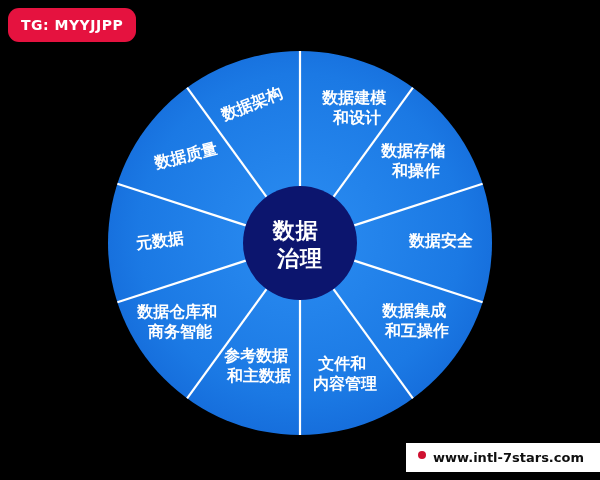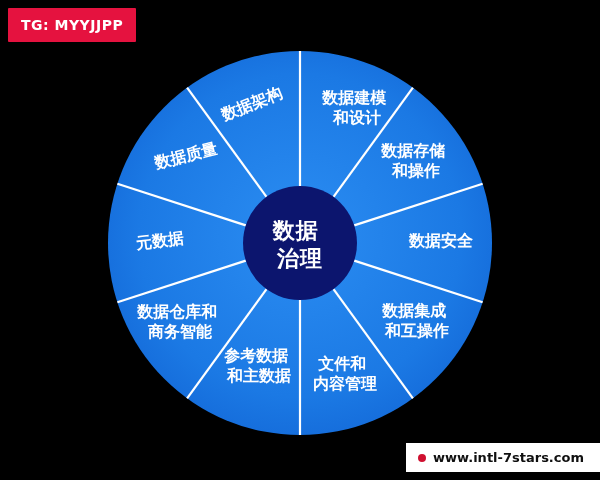--- a/index.html
+++ b/index.html
@@ -3,26 +3,26 @@
 <meta charset="utf-8">
 <style>
   html,body{margin:0;padding:0;background:#000;}
   .stage{
     position:relative;width:600px;height:480px;background:#000;
     overflow:hidden;font-family:"DejaVu Sans","Liberation Sans",sans-serif;
   }
   .badge-tg{
     position:absolute;left:8px;top:8px;background:#e5123f;color:#fff;
     font-weight:bold;font-size:14px;line-height:1;padding:10px 13px;
-    letter-spacing:.5px;border-radius:1px;
+    letter-spacing:.5px;border-radius:11px;
   }
   .badge-site{
     position:absolute;right:0;bottom:8px;background:#ffffff;color:#101010;
     font-weight:bold;font-size:13px;line-height:1;padding:8px 16px 8px 12px;
-    display:flex;align-items:center;gap:7px;
+    display:flex;align-items:flex-start;gap:7px;
   }
   .dot{width:8px;height:8px;border-radius:50%;background:#cf1030;display:inline-block;}
   svg{position:absolute;left:0;top:0;}
   svg text{
     font-family:"DejaVu Sans","Liberation Sans",sans-serif;
     font-weight:bold;fill:#ffffff;
   }
   .sector-label{font-size:16px;}
   .center-label{font-size:22px;letter-spacing:1px;}
 </style>

